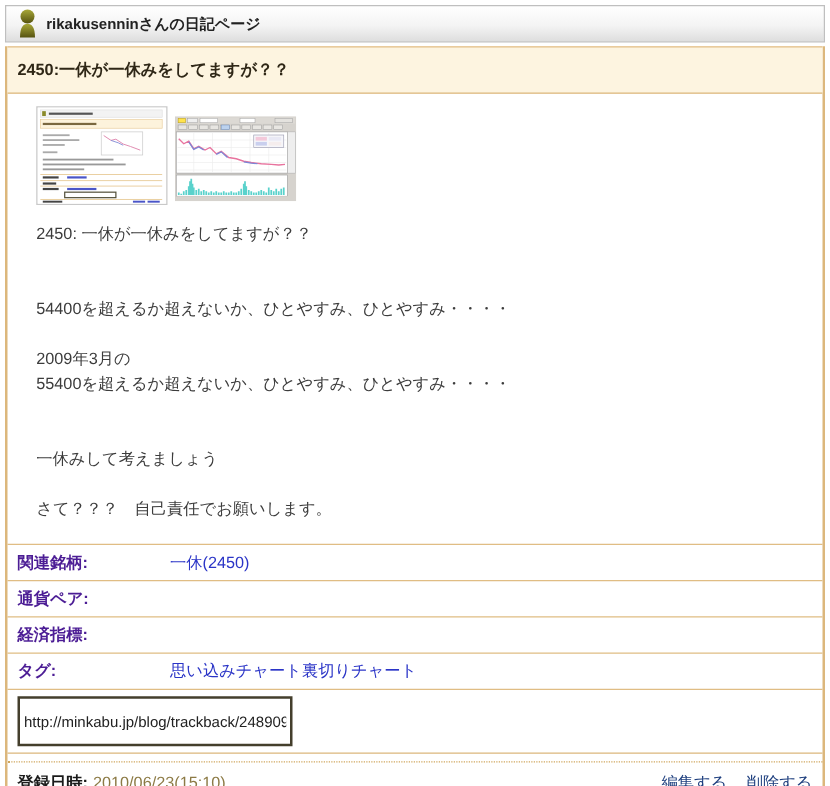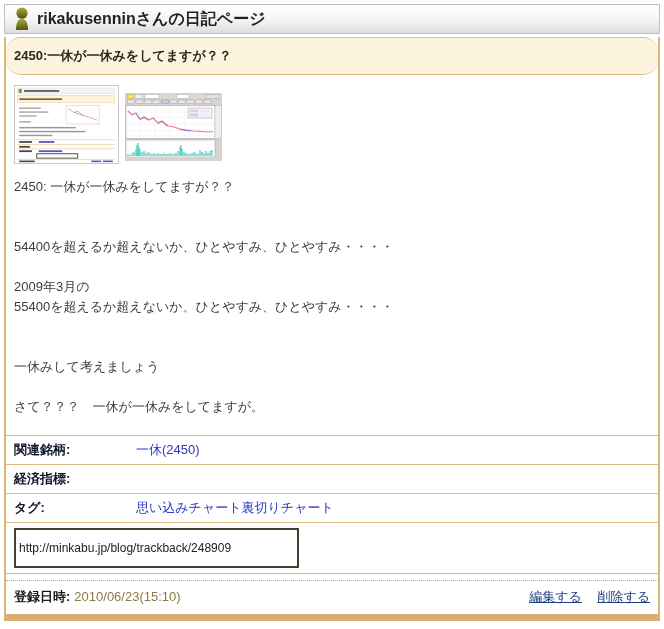--- a/index.html
+++ b/index.html
@@ -14,63 +14,62 @@
   
   .header-box {
     margin:4px 4px 3px 4px;
     height:30px;
     border:1px solid #bfbfbf;
     background: linear-gradient(#ffffff 0%, #f4f4f4 55%, #dedede 100%);
     display:flex; align-items:center;
     padding-left:8px;
   }
   .header-box .uicon { width:18px; height:24px; margin-right:6px; flex:0 0 auto; }
-  .header-title { font-weight:bold; color:#222; font-size:16px; }
+  .header-title { font-weight:bold; color:#222; font-size:12px; }
 
   
   .panel {
     margin:0 4px;
     border-left:2px solid #dcb77c;
     border-right:2px solid #dcb77c;
     border-bottom:7px solid #d9b072;
     background:#fff;
   }
   .entry-title-bar {
     background:#fdf4e0;
     border-top:1px solid #e2bd85;
     border-bottom:1px solid #dcb77c;
     padding:9px 8px;
     font-weight:bold;
     color:#2f2717;
     font-size:13px;
-    border-radius:15px;
-  }
-
-  
-  .entry-body { padding:10px 8px 18px 8px; }
+  }
+
+  
+  .entry-body { padding:10px 8px 18px 23px; }
   .thumbs { display:flex; align-items:flex-start; height:82px; }
   .thumb-link { display:inline-block; text-decoration:none; }
   .mini-page-svg { border:1px solid #c9c9c9; background:#fff; display:block; }
   .chart-svg { display:block; margin-left:6px; margin-top:8px; }
   .body-lines { margin-top:10px; }
   .line { height:20px; line-height:20px; white-space:pre; color:#3c3c3c; }
 
   
   .meta-table { border-bottom:1px solid #dcb77c; }
   .mrow {
     border-top:1px solid #e0bd84;
     padding:5px 8px;
     min-height:27px;
     display:flex; align-items:center;
   }
-  .mlabel { font-weight:bold; color:#0f172a; min-width:122px; display:inline-block; }
+  .mlabel { font-weight:bold; color:#4c1d95; min-width:122px; display:inline-block; }
   .mvalue { color:#3c3c3c; }
   a.content-link { color:#2b35c7; cursor:pointer; }
   .trackback-input {
-    width:285px; height:20px;
+    width:220px; height:20px;
     border:2px solid #443f2c;
     background:#fff;
     font-family:"Liberation Sans","DejaVu Sans",sans-serif;
     font-size:12px; color:#222;
     padding:18px 3px;
   }
 
   
   .entry-footer {
     margin-top:6px;
@@ -216,28 +215,32 @@
         <div class="line"></div>
         <div class="line"></div>
         <div class="line">54400を超えるか超えないか、ひとやすみ、ひとやすみ・・・・</div>
         <div class="line"></div>
         <div class="line">2009年3月の</div>
         <div class="line">55400を超えるか超えないか、ひとやすみ、ひとやすみ・・・・</div>
         <div class="line"></div>
         <div class="line"></div>
         <div class="line">一休みして考えましょう</div>
         <div class="line"></div>
-        <div class="line">さて？？？　一休が一休みをしてますが。</div>
+        <div class="line">さて？？？　自己責任でお願いします。</div>
       </div>
     </div>
 
     <div class="meta-table">
       <div class="mrow">
         <span class="mlabel">関連銘柄:</span>
         <span class="mvalue"><a class="content-link">一休(2450)</a></span>
+      </div>
+      <div class="mrow">
+        <span class="mlabel">通貨ペア:</span>
+        <span class="mvalue"></span>
       </div>
       <div class="mrow">
         <span class="mlabel">経済指標:</span>
         <span class="mvalue"></span>
       </div>
       <div class="mrow">
         <span class="mlabel">タグ:</span>
         <span class="mvalue"><a class="content-link">思い込みチャート裏切りチャート</a></span>
       </div>
       <div class="mrow">

